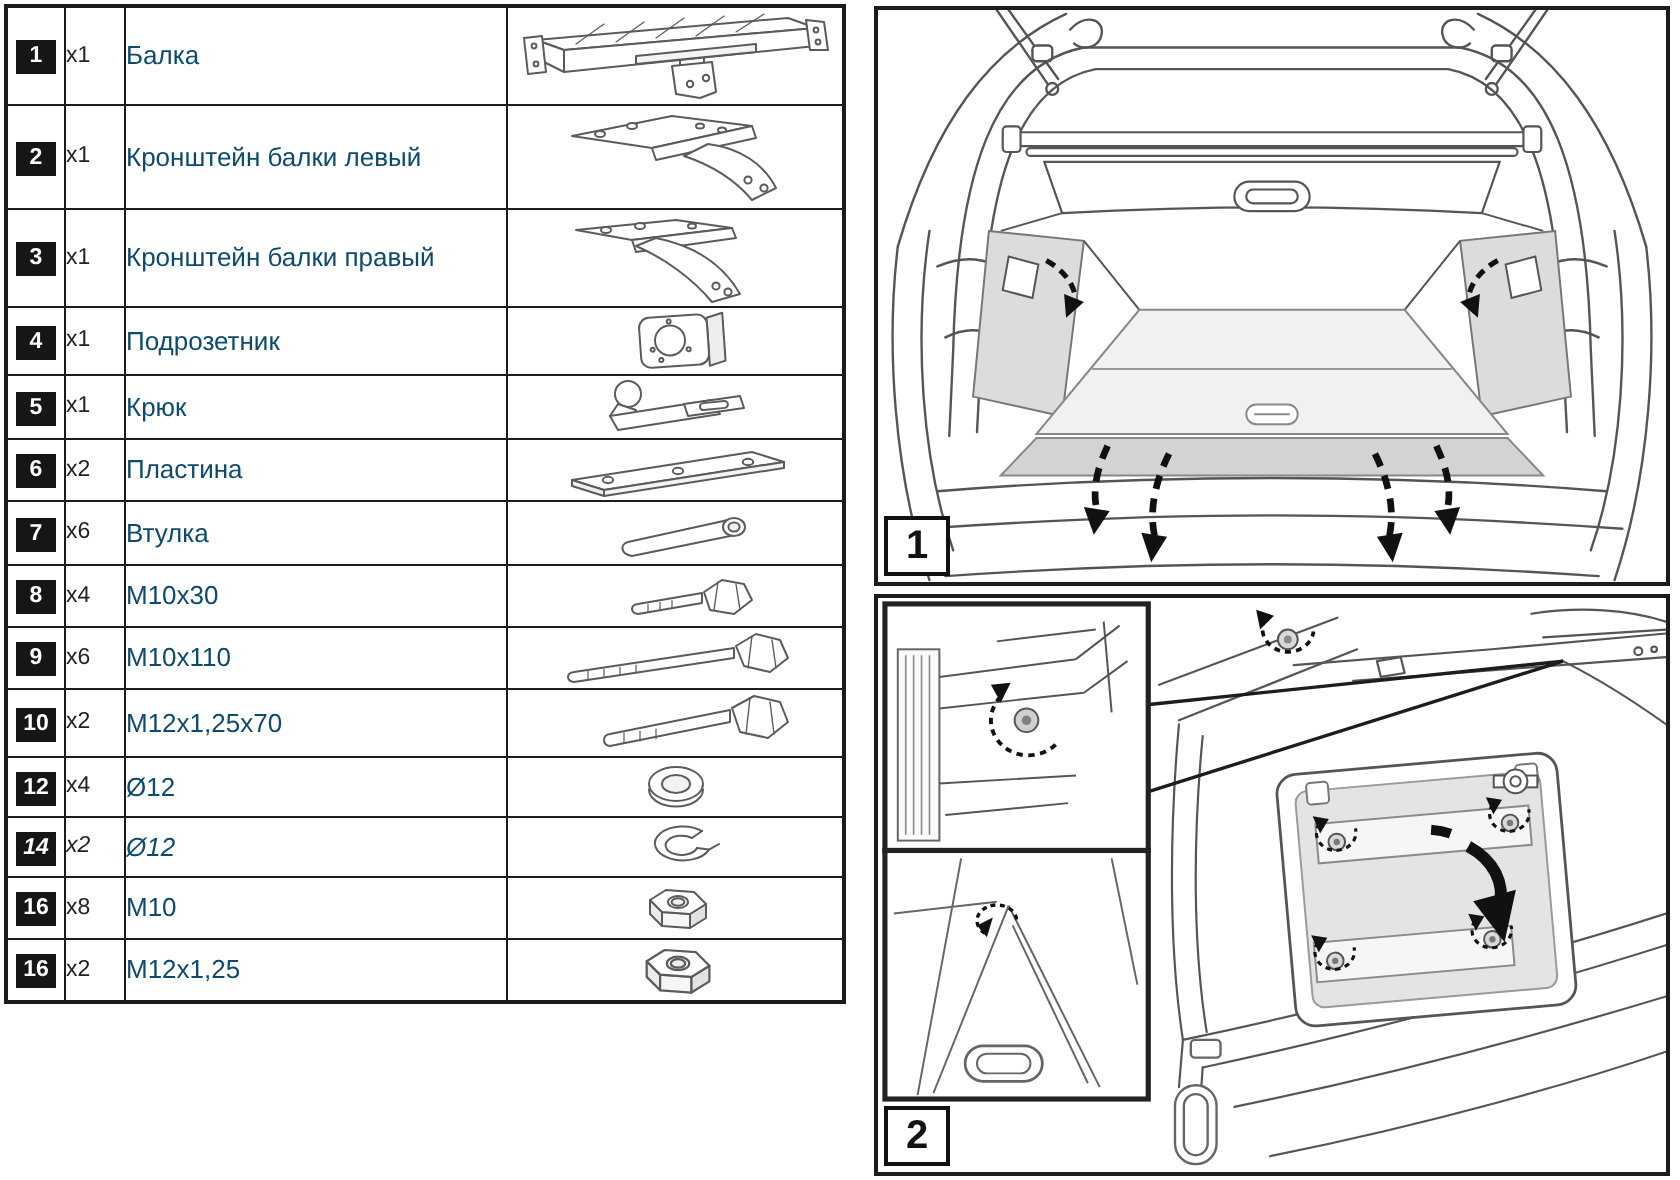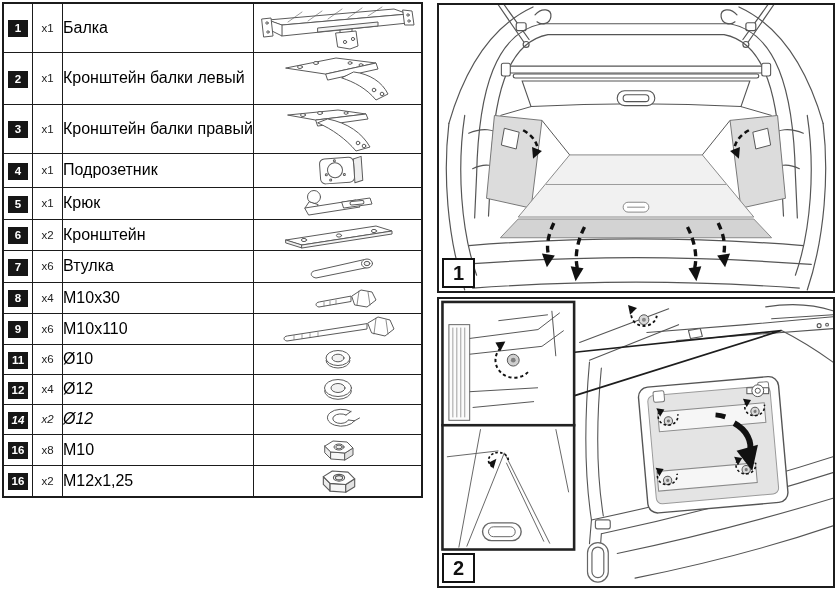--- a/index.html
+++ b/index.html
@@ -5,22 +5,22 @@
   html,body { margin:0; padding:0; background:#ffffff; }
   body { width:840px; height:590px; font-family:"Liberation Sans", sans-serif; }
   .sheet { position:relative; width:840px; height:590px; background:#fff; overflow:hidden; }
 
   
   table.parts { position:absolute; left:2px; top:2px; width:414px;
     border-collapse:collapse; table-layout:fixed; }
   table.parts td { border:1.5px solid #1b1b1b; padding:0; vertical-align:middle; background:#fff; }
   table.parts { border:2px solid #1b1b1b; }
   td.c-num { width:28px; text-align:center; }
-  td.c-qty { width:29px; text-align:center; font-size:11.5px; color:#222; }
-  td.c-name { width:190px; font-size:16px; color:#000000; padding-left:9px; }
+  td.c-qty { width:29px; text-align:left; font-size:11.5px; color:#222; }
+  td.c-name { width:190px; font-size:13px; color:#0c4a6e; padding-left:9px; }
   td.c-pic { width:167px; text-align:center; }
   td.c-pic svg { display:block; margin:0 auto; }
   .badge { display:inline-block; min-width:18px; height:17px; padding:0 1px;
     background:#161616; color:#fff; font-weight:bold; font-size:11.5px;
     line-height:17px; text-align:center; }
 
   
   .panel { position:absolute; background:#fff; border:2px solid #1c1c1c; }
   .panel-1 { left:437px; top:3px;   width:394px; height:286px; }
   .panel-2 { left:437px; top:297px; width:394px; height:287px; }
@@ -131,21 +131,21 @@
    <polygon points="47,20 98,12 102,19 51,27"></polygon>
    <polygon points="84,14 112,10 114,16 86,20"></polygon>
    <rect x="92" y="13" width="14" height="3.5" rx="1.7" transform="rotate(-6 99 15)"></rect>
  </g>
             </svg>
           </td>
         </tr>
         <tr style="height: 29px;">
           <td class="c-num"><span class="badge">6</span></td>
           <td class="c-qty">x2</td>
-          <td class="c-name">Кронштейн</td>
+          <td class="c-name">Пластина</td>
           <td class="c-pic">
             <svg width="160" height="30" viewBox="0 0 160 30">
               <g stroke="#5b5b5b" stroke-width="1" stroke-linejoin="round" stroke-linecap="round" fill="#fff">
    <polygon points="28,20 118,6 134,11 44,25"></polygon>
    <polygon points="28,20 44,25 44,28 28,23" fill="#eee"></polygon>
    <polygon points="44,25 134,11 134,14 44,28" fill="#f4f4f4"></polygon>
    <ellipse cx="46" cy="20" rx="2.6" ry="1.6"></ellipse>
                 <ellipse cx="81" cy="15.5" rx="2.6" ry="1.6"></ellipse>
                 <ellipse cx="116" cy="11" rx="2.6" ry="1.6"></ellipse>
  </g>
@@ -189,30 +189,31 @@
             <svg width="160" height="30" viewBox="0 0 160 30">
               <g stroke="#5b5b5b" stroke-width="1" stroke-linejoin="round" stroke-linecap="round" fill="#fff">
    <path d="M29,22 C25,22.5 25,26.5 29,27 L109,15 L109,10 Z"></path>
    <path d="M36,21.5 L36,25.5 M44,20.5 L44,24.5 M52,19.5 L52,23.5 M60,18.5 L60,22.5" stroke-width="0.6" fill="none"></path>
    <polygon points="110,9 120,3 132,6 136,15 127,22 114,19"></polygon>
    <path d="M118,4 L116,20 M128,6 L130,20" stroke-width="0.7" fill="none"></path>
  </g>
             </svg>
           </td>
         </tr>
-        <tr style="height: 30px;">
-          <td class="c-num"><span class="badge">11</span></td>
-          <td class="c-qty">x6</td>
-          <td class="c-name">Ø10</td>
-          <td class="c-pic">
-            <svg width="160" height="28" viewBox="0 0 160 28">
-              <g stroke="#5b5b5b" stroke-width="1" stroke-linejoin="round" stroke-linecap="round" fill="#fff">
-   <ellipse cx="80" cy="13" rx="12" ry="7.5"></ellipse>
-   <path d="M68,13 A12,7.5 0 0 0 92,13" transform="translate(0,2.5)" fill="none"></path>
-   <ellipse cx="80" cy="13" rx="6" ry="3.8" fill="#f2f2f2"></ellipse>
+        <tr style="height: 34px;">
+          <td class="c-num"><span class="badge">10</span></td>
+          <td class="c-qty">x2</td>
+          <td class="c-name">M12x1,25x70</td>
+          <td class="c-pic">
+            <svg width="160" height="30" viewBox="0 0 160 30">
+              <g stroke="#5b5b5b" stroke-width="1" stroke-linejoin="round" stroke-linecap="round" fill="#fff">
+   <path d="M47,21 C43,21.5 43,26.5 47,27 L107,15 L107,9 Z"></path>
+   <path d="M54,20.5 L54,25.5 M62,19.5 L62,24.5 M70,18.5 L70,23.5" stroke-width="0.6" fill="none"></path>
+   <polygon points="108,8 119,2 132,5 136,15 126,23 112,20"></polygon>
+   <path d="M117,3 L115,21 M127,5 L129,21" stroke-width="0.7" fill="none"></path>
  </g>
             </svg>
           </td>
         </tr>
         <tr style="height: 30px; margin-top: 20px;">
           <td class="c-num"><span class="badge">12</span></td>
           <td class="c-qty">x4</td>
           <td class="c-name">Ø12</td>
           <td class="c-pic">
             <svg width="160" height="28" viewBox="0 0 160 28">

